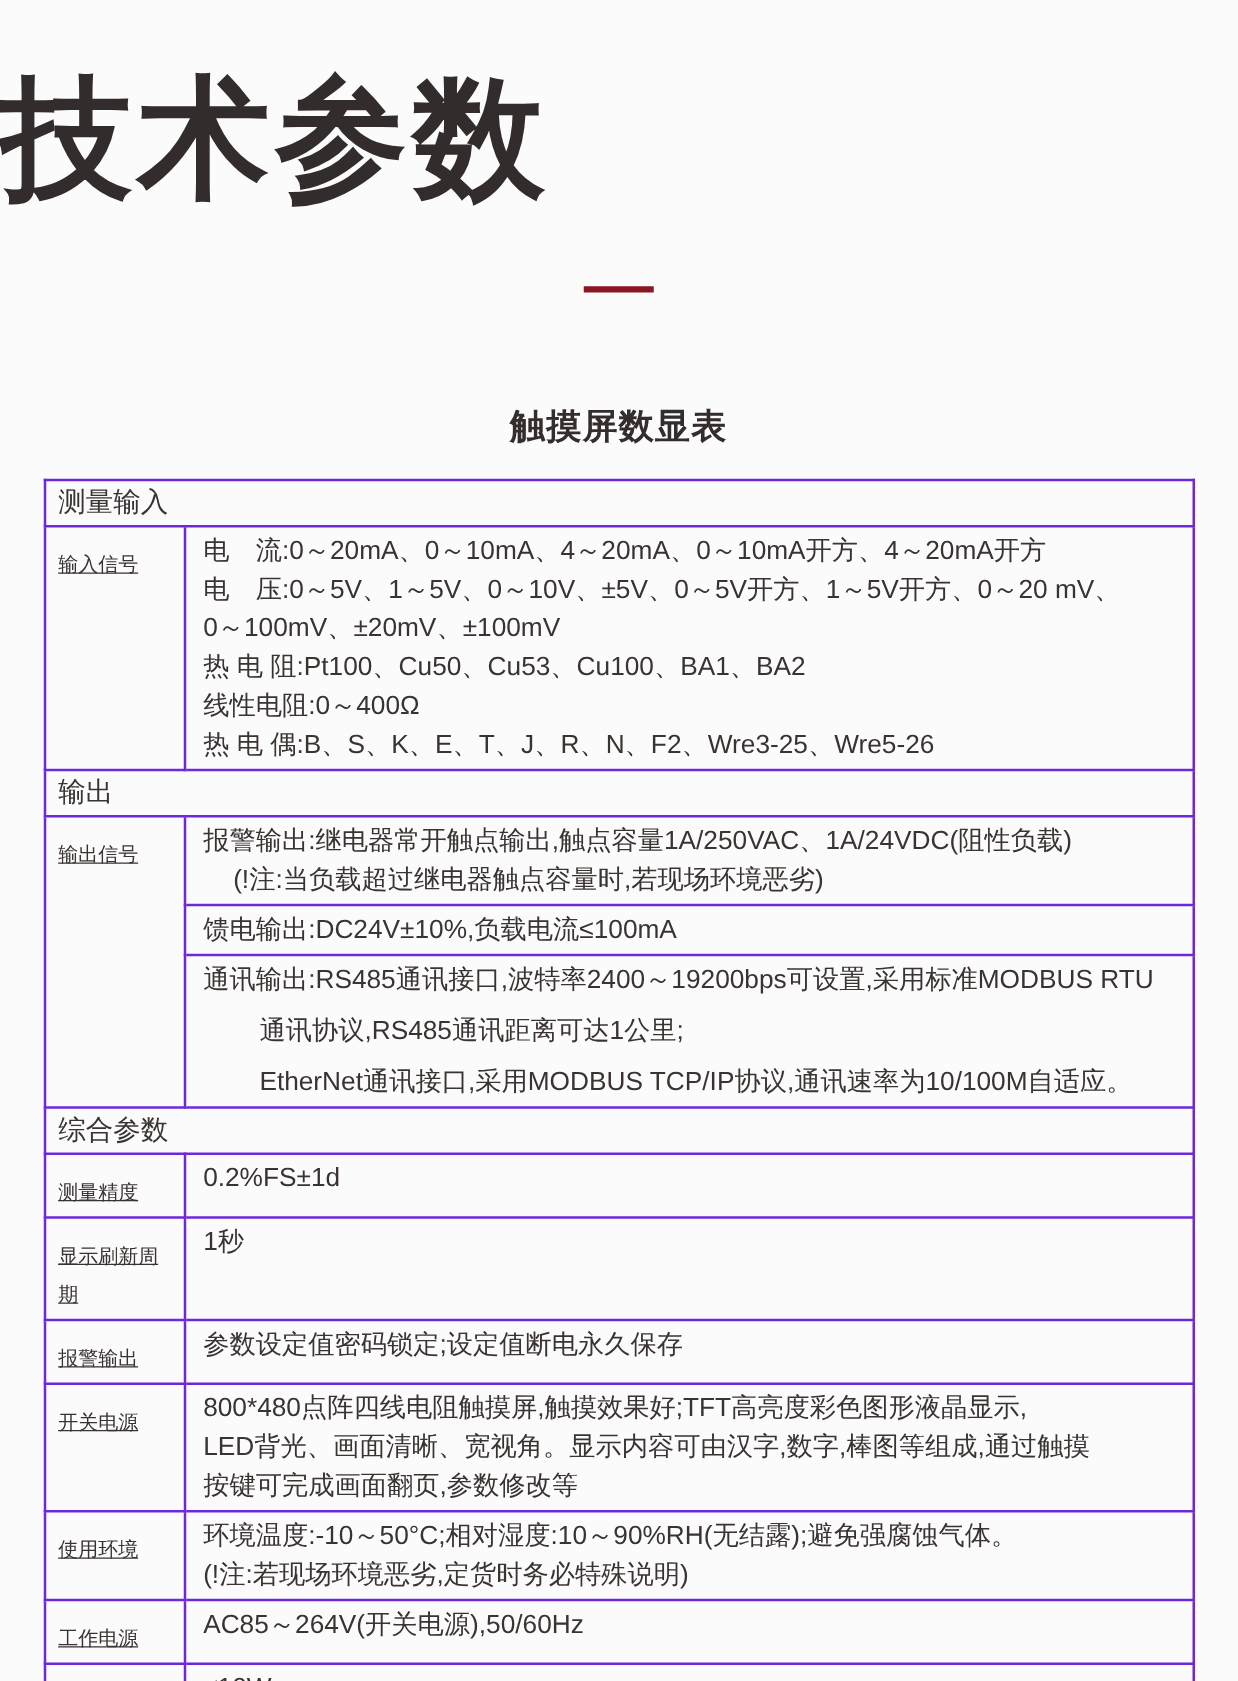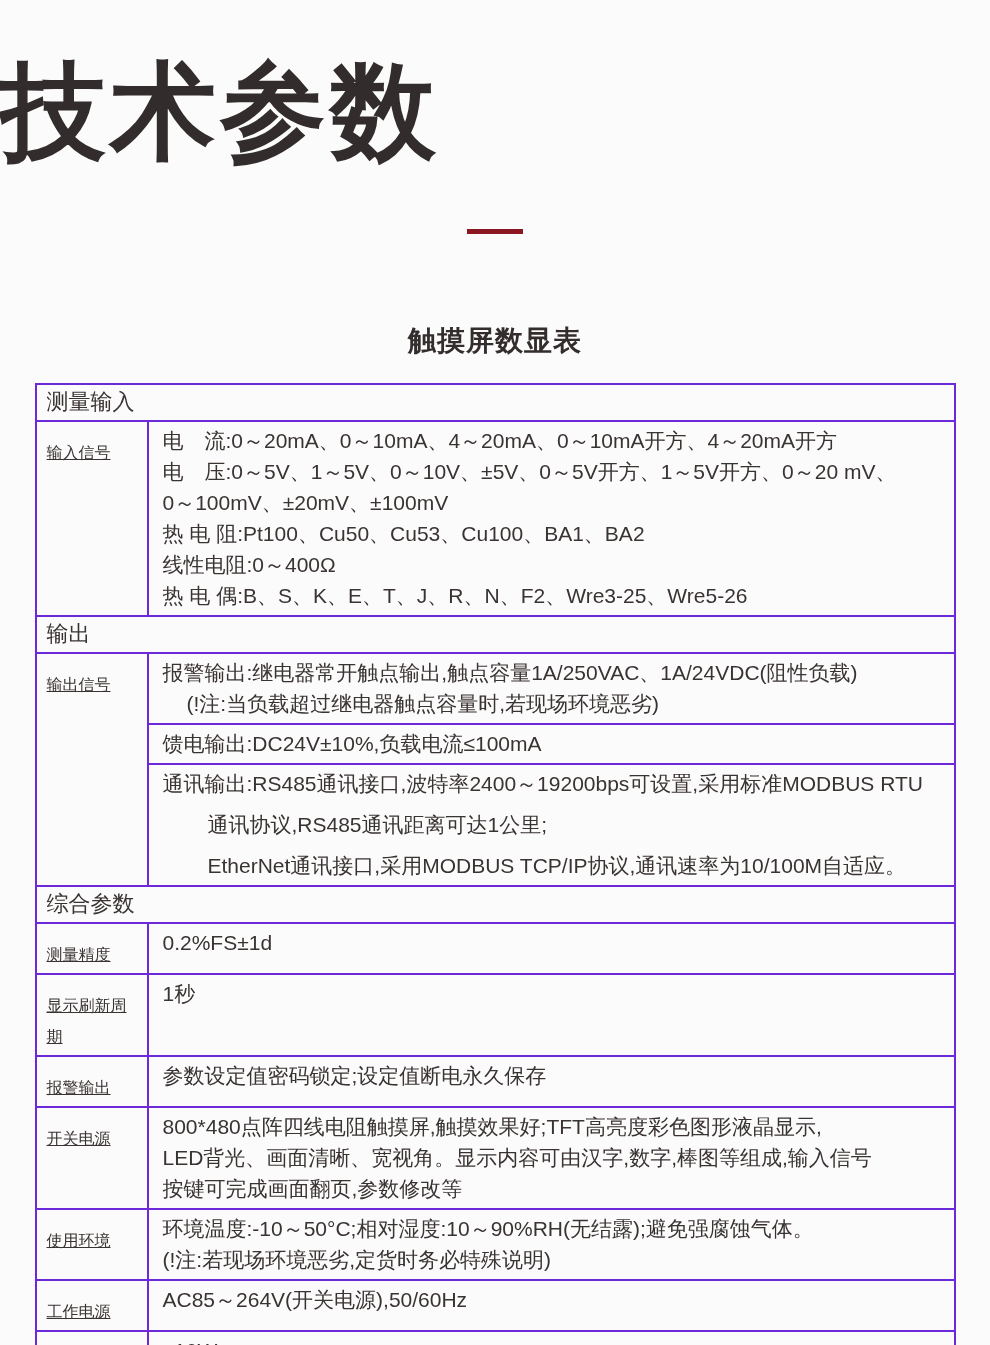--- a/index.html
+++ b/index.html
@@ -148,21 +148,21 @@
 
       <tr>
         <td class="label">报警输出</td>
         <td class="content">参数设定值密码锁定;设定值断电永久保存</td>
       </tr>
 
       <tr>
         <td class="label">开关电源</td>
         <td class="content">
           <div class="line">800*480点阵四线电阻触摸屏,触摸效果好;TFT高亮度彩色图形液晶显示,</div>
-          <div class="line">LED背光、画面清晰、宽视角。显示内容可由汉字,数字,棒图等组成,输入信号</div>
+          <div class="line">LED背光、画面清晰、宽视角。显示内容可由汉字,数字,棒图等组成,通过触摸</div>
           <div class="line">按键可完成画面翻页,参数修改等</div>
         </td>
       </tr>
 
       <tr>
         <td class="label">使用环境</td>
         <td class="content">
           <div class="line">环境温度:-10～50°C;相对湿度:10～90%RH(无结露);避免强腐蚀气体。</div>
           <div class="line">(!注:若现场环境恶劣,定货时务必特殊说明)</div>
         </td>

